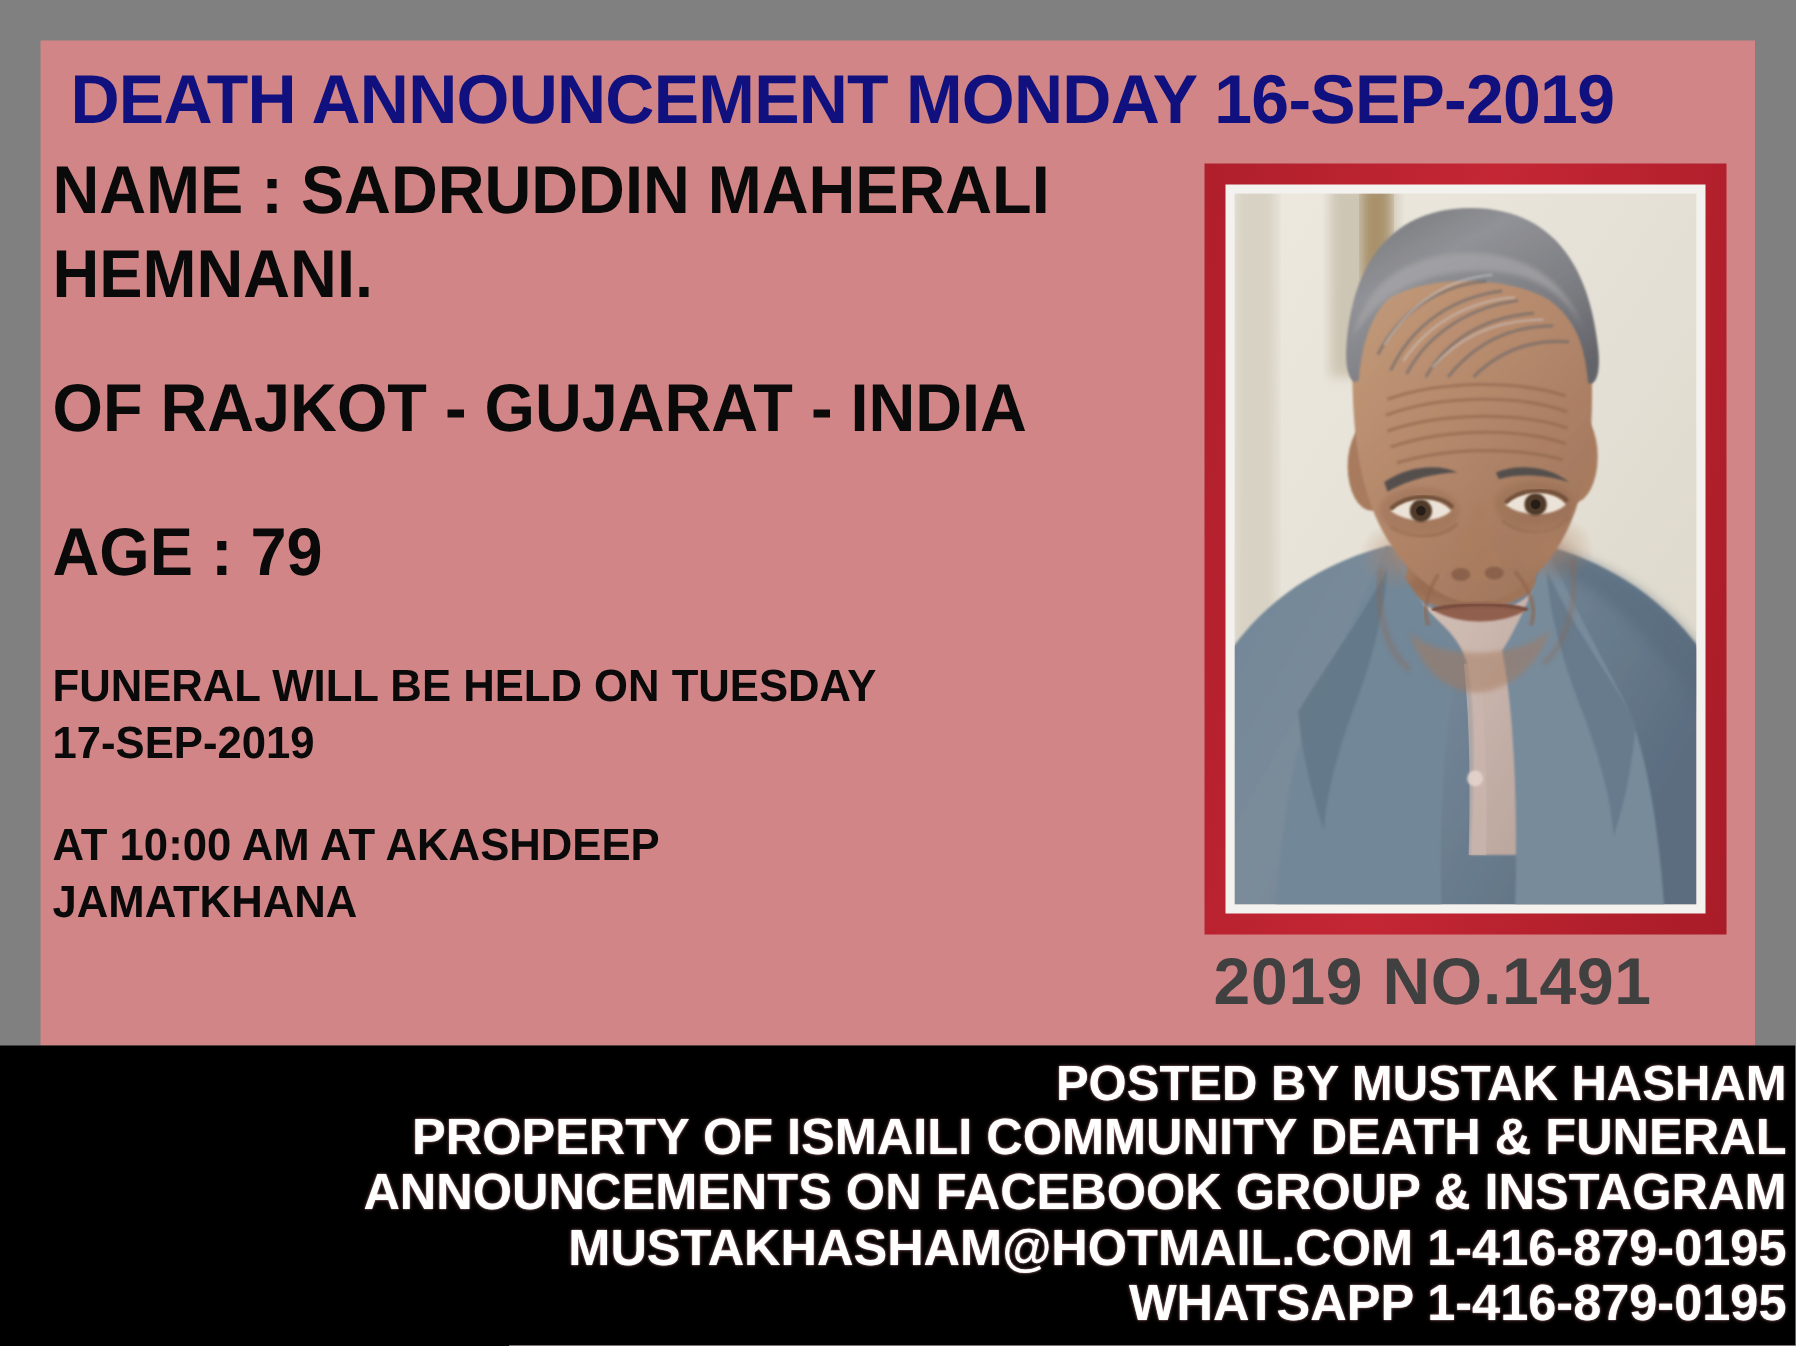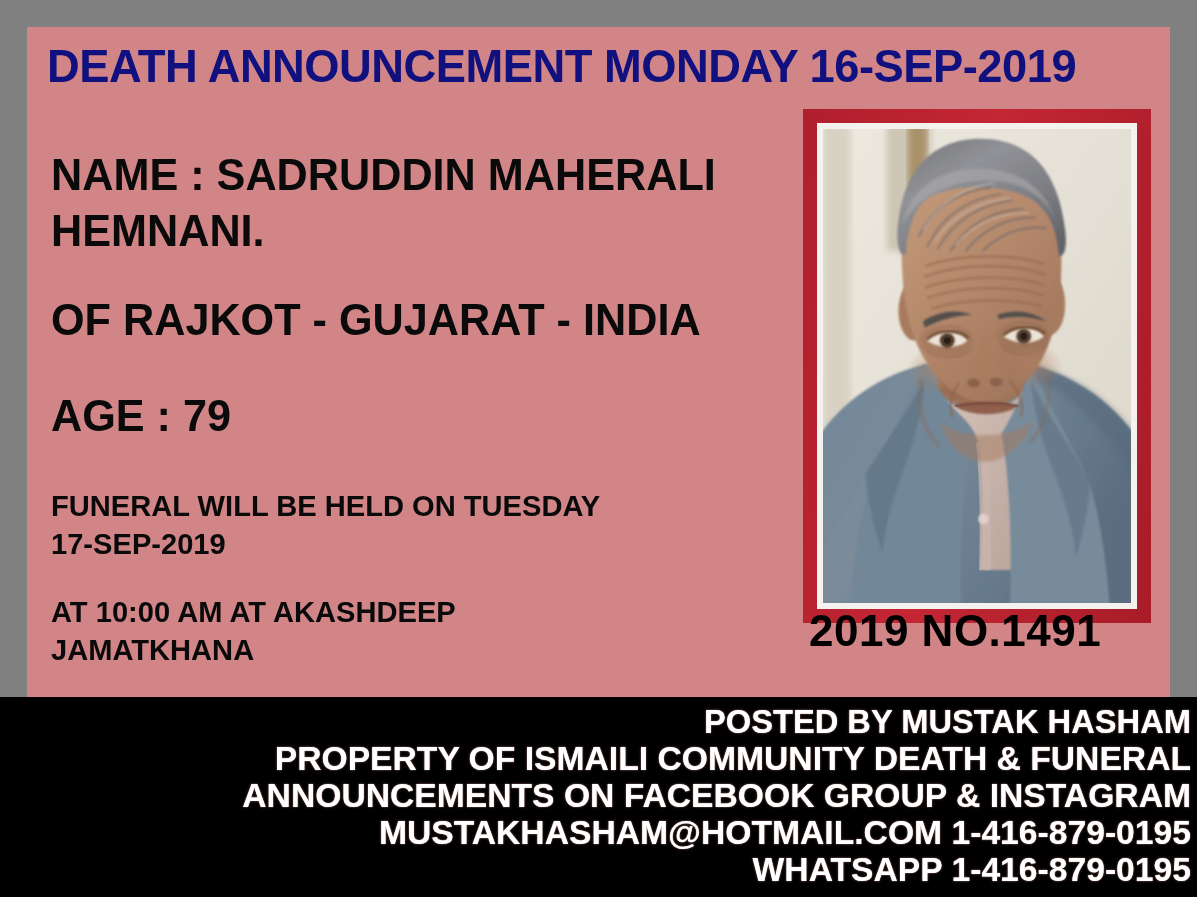--- a/index.html
+++ b/index.html
@@ -46,24 +46,23 @@
     line-height: 52px;
     letter-spacing: -0.5px;
     white-space: nowrap;
     transform: scaleX(0.985);
     transform-origin: left center;
   }
 
   
   #left-col {
     position: absolute;
-    left: 24px;
+    left: 8px;
     top: 72px;
     width: 760px;
-    margin-top: 48px;
   }
 
   .blk {
     color: #0a0a0a;
     font-family: "Liberation Sans Narrow", "Liberation Sans", sans-serif;
     font-weight: bold;
     letter-spacing: 0px;
   }
 
   #name-block {
@@ -133,22 +132,22 @@
     width: 100%;
     height: 100%;
     overflow: hidden;
     background: #e9e6df;
   }
 
   
   #serial-no {
     position: absolute;
     left: 782px;
-    top: 580px;
-    color: #000000;
+    top: 604px;
+    color: #404040;
     font-family: "Liberation Sans", sans-serif;
     font-weight: bold;
     font-size: 44px;
     line-height: 48px;
     letter-spacing: 0.5px;
     white-space: nowrap;
   }
 
   
   #footer {

